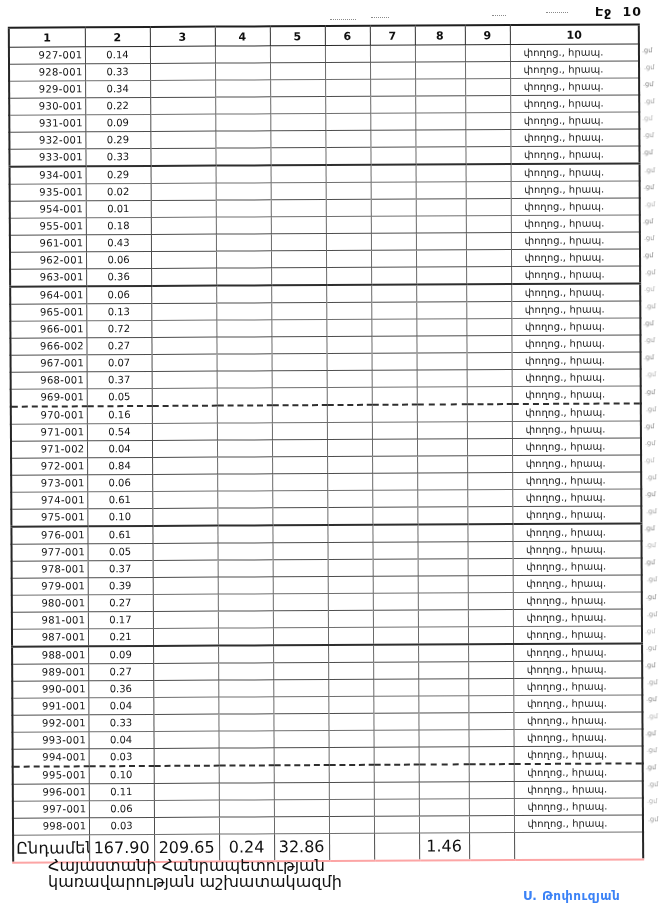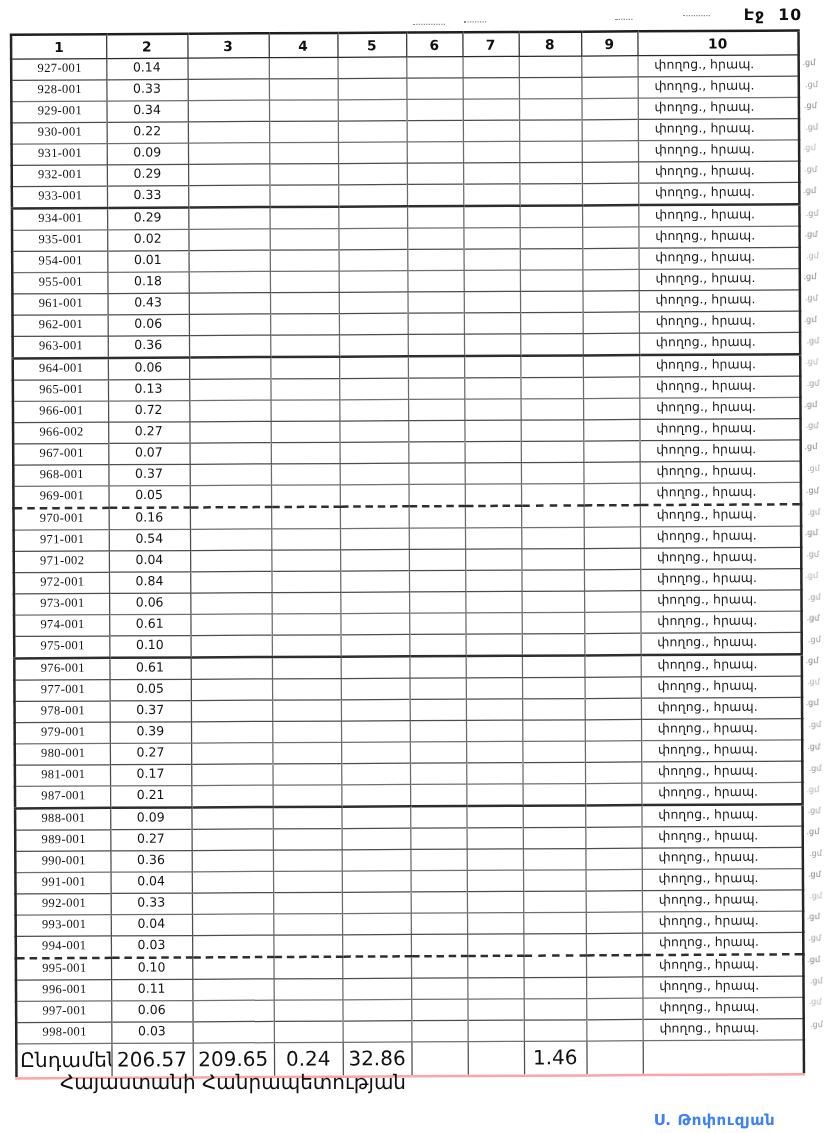--- a/index.html
+++ b/index.html
@@ -39,21 +39,21 @@
   }
   td{
     border:1px solid #4d4d4d;
     height:16px;padding:0 2px;
     font-size:10px;line-height:10px;color:#131313;
     overflow:hidden;white-space:nowrap;
   }
   tbody tr:nth-child(2n) td{border-bottom-color:#6f6f6f;}
   tbody tr:nth-child(3n) td{border-bottom-color:#8b8b8b;border-bottom-style:dashed;}
   tbody tr:nth-child(7n) td{border-bottom-color:#2e2e2e;border-bottom-width:2px;}
-  td.c-code{text-align:center;padding-left:3px;letter-spacing:0.3px;font-family:Liberation Serif, serif;}
+  td.c-code{text-align:right;padding-left:3px;letter-spacing:0.3px;}
   td.c-val{text-align:center;margin-left:44px;}
   td.c-empty{border-left-color:#6a6a6a;border-right-color:#6a6a6a;}
   td.c-desc{text-align:left;padding-left:13px;font-size:10px;color:#1c1c1c;}
 
   tfoot td{
     height:26px;border-top:1.5px solid #2c2c2c;border-bottom:2px solid #fca5a5;
     font-size:16px;text-align:center;color:#101010;
   }
   tfoot td.c-label{text-align:center;letter-spacing:0.2px;}
 
@@ -679,21 +679,21 @@
             <td class="c-empty"></td>
             <td class="c-empty"></td>
             <td class="c-empty"></td>
             <td class="c-empty"></td>
             <td class="c-desc">փողոց., հրապ.</td>
           </tr>
         </tbody>
       <tfoot>
         <tr id="totals-row">
             <td class="c-label">Ընդամենը</td>
-            <td class="c-val">206.57</td>
+            <td class="c-val">167.90</td>
             <td class="c-val">209.65</td>
             <td class="c-val">0.24</td>
             <td class="c-val">32.86</td>
             <td class="c-val"></td>
             <td class="c-val"></td>
             <td class="c-val">1.46</td>
             <td class="c-val"></td>
             <td class="c-val"></td>
           </tr>
       </tfoot>
@@ -743,16 +743,17 @@
         <span class="mark">.ցմ</span>
         <span class="mark">.ցմ</span>
         <span class="mark">.ցմ</span>
         <span class="mark">.ցմ</span>
         <span class="mark">.ցմ</span>
       </div>
   </div>
 
   <div class="footer-left" id="footer-left">
       <div>Հայաստանի Հանրապետության</div>
+      <div>կառավարության աշխատակազմի</div>
     </div>
   <div class="signature">Ս. Թոփուզյան</div>
 
 </div>
 
 </body></html>

